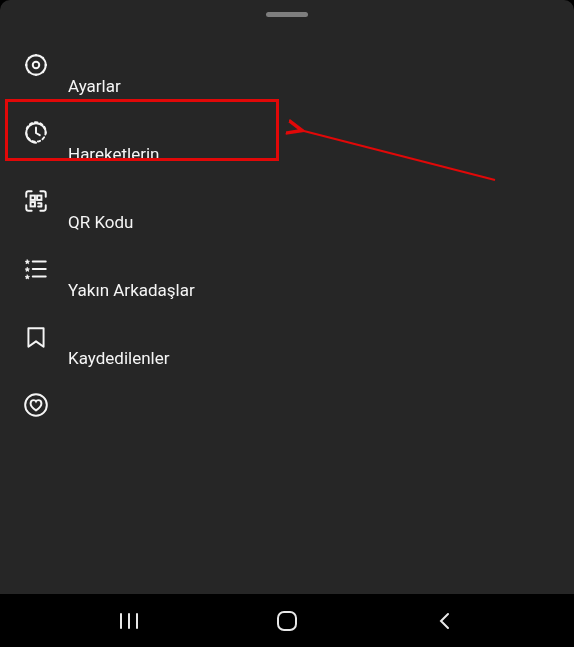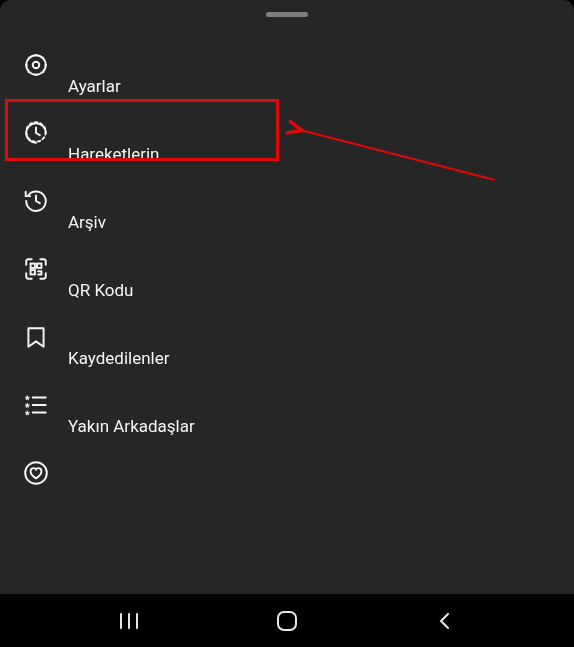--- a/index.html
+++ b/index.html
@@ -112,66 +112,56 @@
       <span class="icon">
         <svg width="26" height="26" viewBox="0 0 24 24" fill="none" stroke="#f5f5f5" stroke-width="1.8" stroke-linecap="round">
           <path d="M12 7 L12 12 L15.5 14"></path>
           <path d="M3.5 8 A9 9 0 1 1 3 12" stroke-dasharray="2.2 2.8"></path>
           <circle cx="12" cy="12" r="9" stroke-dasharray="0 14 44 0"></circle>
         </svg>
       </span>
       <span class="label">Hareketlerin</span>
     </div>
 
-    <div class="menu-item">
-      <span class="icon">
-        <svg width="26" height="26" viewBox="0 0 24 24" fill="none" stroke="#f5f5f5" stroke-width="1.8" stroke-linecap="round">
-          <path d="M12 7 L12 12 L15.5 14"></path>
-          <path d="M3 12 A9 9 0 1 0 5 6.5"></path>
-          <path d="M2.5 3.5 L2.5 7.5 L6.5 7.5"></path>
-        </svg>
-      </span>
-      <span class="label">Arşiv</span>
-    </div>
 
     <div class="menu-item">
       <span class="icon">
         <svg width="26" height="26" viewBox="0 0 24 24" fill="none" stroke="#f5f5f5" stroke-width="1.8" stroke-linecap="round">
           <path d="M8 3 L5 3 Q3 3 3 5 L3 8"></path>
           <path d="M16 3 L19 3 Q21 3 21 5 L21 8"></path>
           <path d="M8 21 L5 21 Q3 21 3 19 L3 16"></path>
           <path d="M16 21 L19 21 Q21 21 21 19 L21 16"></path>
           <rect x="7" y="7" width="4" height="4"></rect>
           <rect x="13" y="7" width="4" height="4"></rect>
           <rect x="7" y="13" width="4" height="4"></rect>
           <path d="M14 14 L17 14 M14 17 L17 17 M17 14 L17 17"></path>
         </svg>
       </span>
       <span class="label">QR Kodu</span>
     </div>
 
     <div class="menu-item">
       <span class="icon">
-        <svg width="26" height="26" viewBox="0 0 24 24" fill="none" stroke="#f5f5f5" stroke-width="1.8" stroke-linejoin="round">
-          <path d="M19 21 L12 16 L5 21 L5 4 L19 4 Z"></path>
-        </svg>
-      </span>
-      <span class="label">Kaydedilenler</span>
-    </div>
-
-    <div class="menu-item">
-      <span class="icon">
         <svg width="26" height="26" viewBox="0 0 24 24" fill="none" stroke="#f5f5f5" stroke-width="1.8" stroke-linecap="round">
           <path d="M9 5 L21 5 M9 12 L21 12 M9 19 L21 19"></path>
           <path d="M4 3.5 L4.6 4.7 L6 4.9 L5 5.8 L5.2 7.2 L4 6.5 L2.8 7.2 L3 5.8 L2 4.9 L3.4 4.7 Z" fill="#f5f5f5" stroke-width="0.6"></path>
           <path d="M4 10.5 L4.6 11.7 L6 11.9 L5 12.8 L5.2 14.2 L4 13.5 L2.8 14.2 L3 12.8 L2 11.9 L3.4 11.7 Z" fill="#f5f5f5" stroke-width="0.6"></path>
           <path d="M4 17.5 L4.6 18.7 L6 18.9 L5 19.8 L5.2 21.2 L4 20.5 L2.8 21.2 L3 19.8 L2 18.9 L3.4 18.7 Z" fill="#f5f5f5" stroke-width="0.6"></path>
         </svg>
       </span>
       <span class="label">Yakın Arkadaşlar</span>
+    </div>
+
+    <div class="menu-item">
+      <span class="icon">
+        <svg width="26" height="26" viewBox="0 0 24 24" fill="none" stroke="#f5f5f5" stroke-width="1.8" stroke-linejoin="round">
+          <path d="M19 21 L12 16 L5 21 L5 4 L19 4 Z"></path>
+        </svg>
+      </span>
+      <span class="label">Kaydedilenler</span>
     </div>
 
 
     <div class="menu-item">
       <span class="icon">
         <svg width="26" height="26" viewBox="0 0 24 24" fill="none" stroke="#f5f5f5" stroke-width="1.8">
           <circle cx="12" cy="12" r="10"></circle>
           <path d="M12 17 C12 17 7 13.5 7 10.5 C7 8.8 8.3 7.5 10 7.5 C11 7.5 11.7 8 12 8.6 C12.3 8 13 7.5 14 7.5 C15.7 7.5 17 8.8 17 10.5 C17 13.5 12 17 12 17 Z"></path>
         </svg>
       </span>

